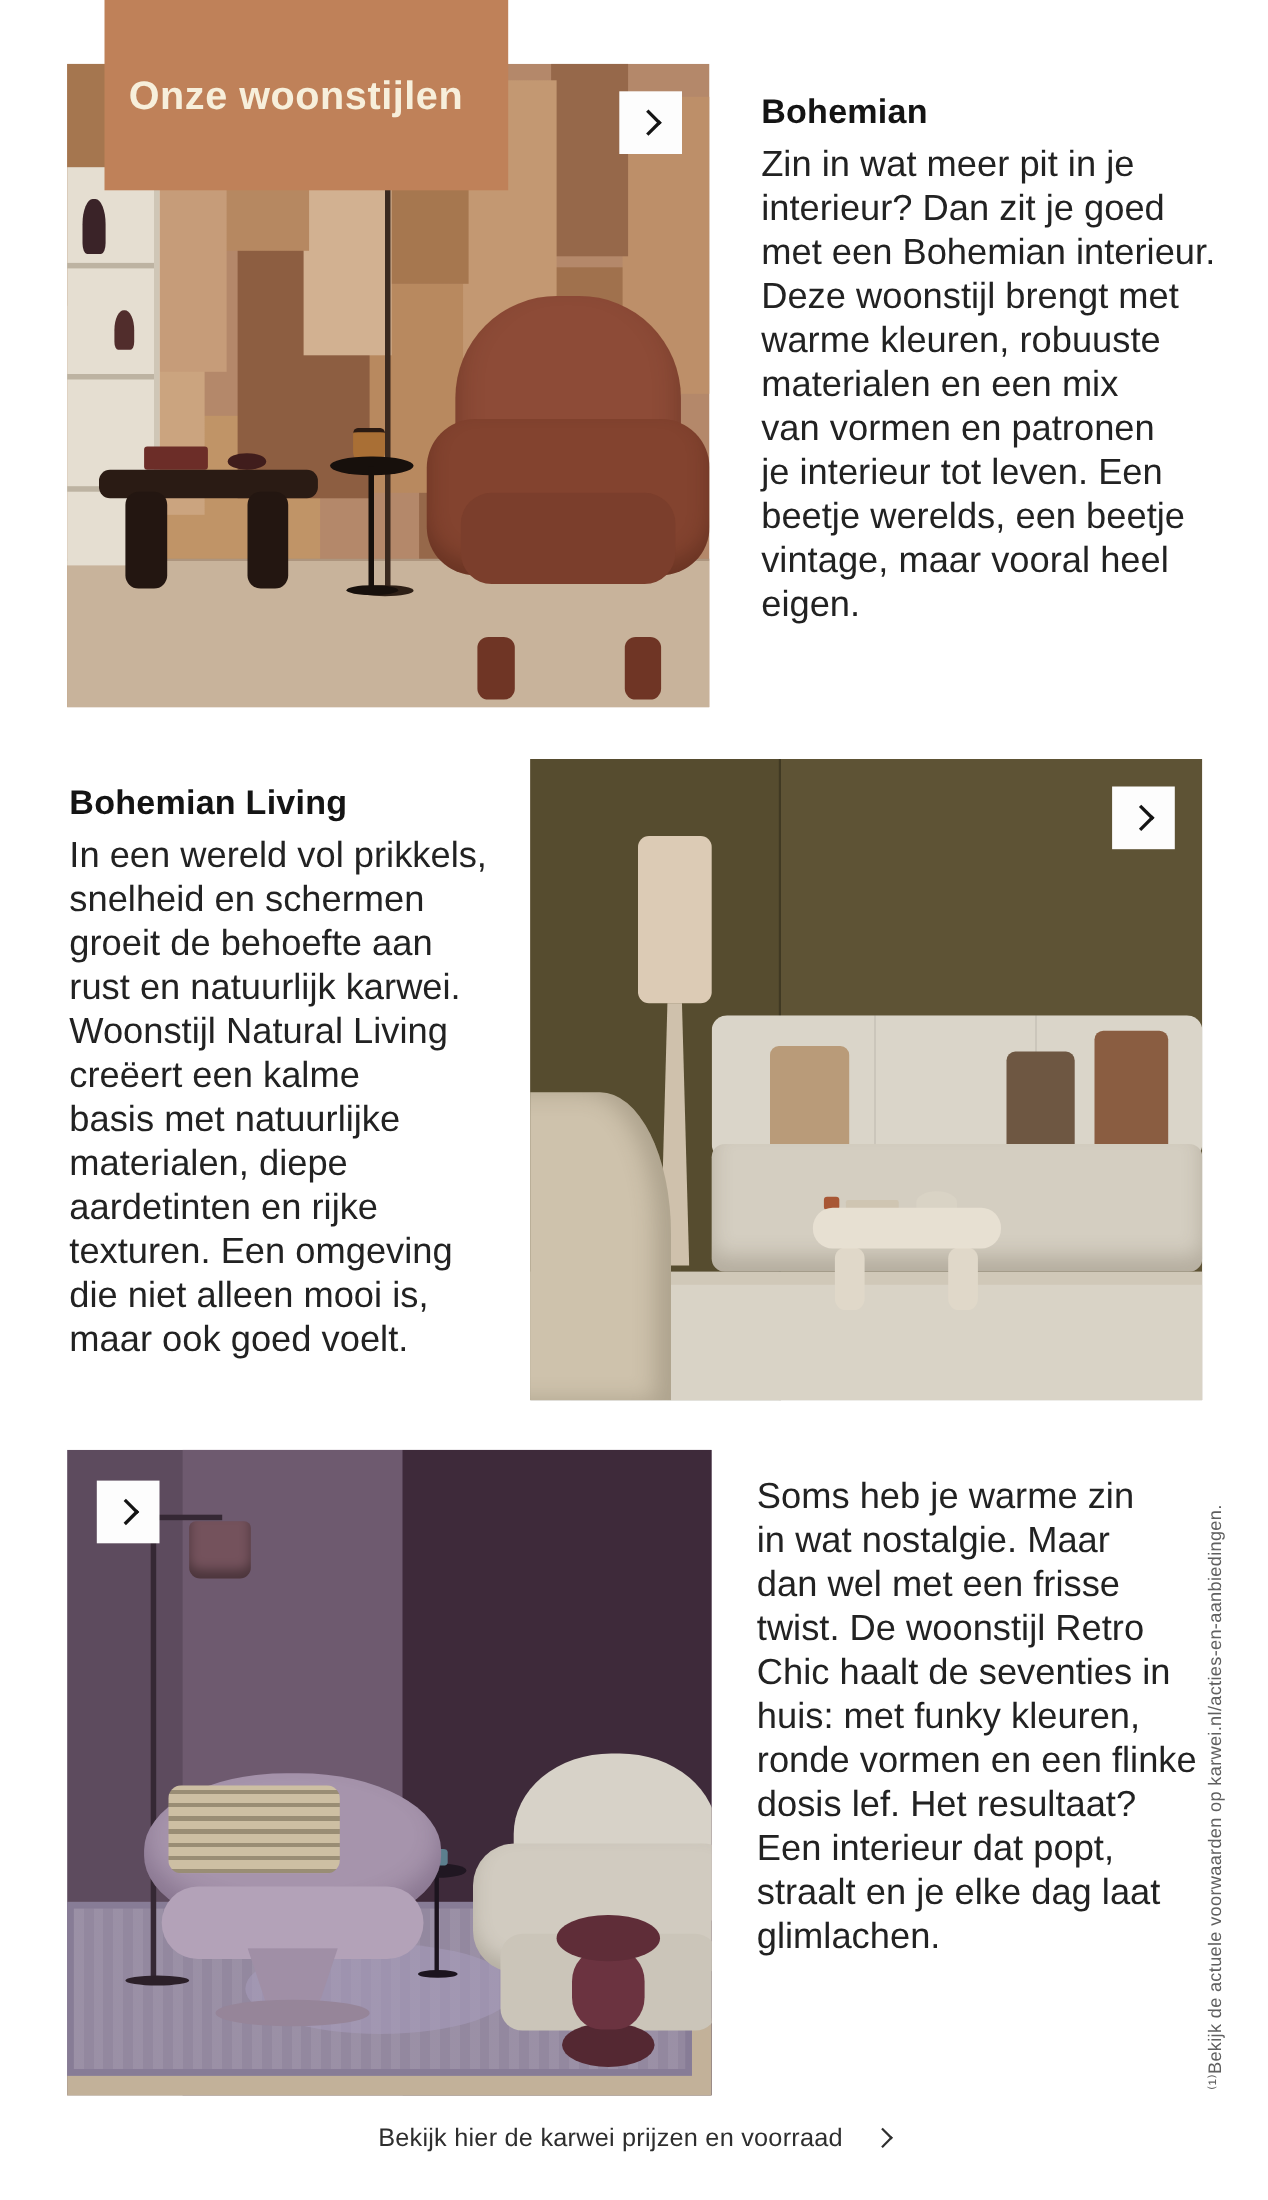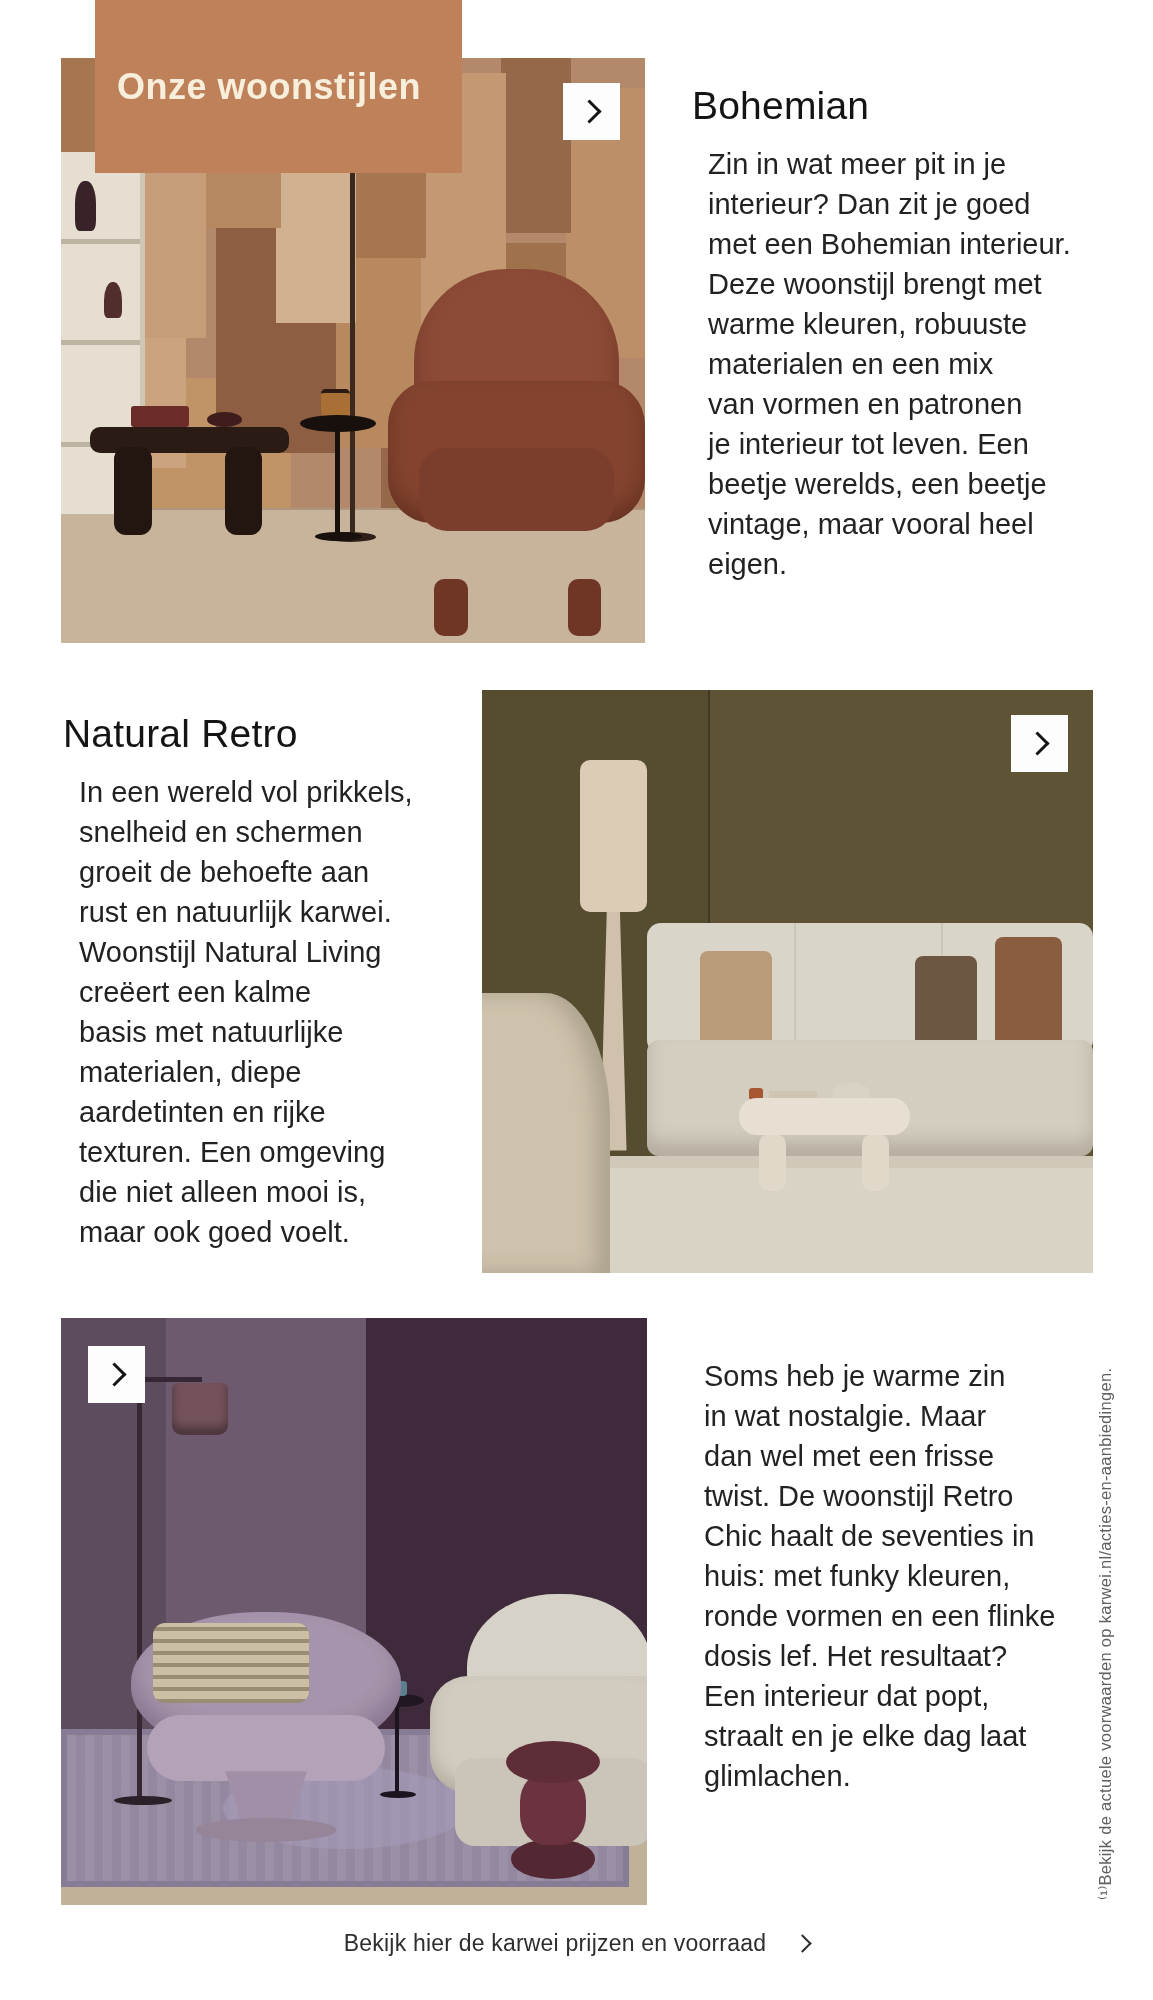--- a/index.html
+++ b/index.html
@@ -121,22 +121,22 @@
   .p3-cream-back{position:absolute;left:15%;top:0;width:75%;height:52%;background:#d7d2c8;border-radius:48% 48% 0 0;}
   .p3-cream-arm{position:absolute;left:0;top:28%;width:100%;height:40%;background:#d1cbc0;border-radius:38px;
                 box-shadow:inset 0 -10px 16px rgba(100,90,75,.25);}
   .p3-cream-seat{position:absolute;left:10%;top:56%;width:80%;height:30%;background:#cbc5b9;border-radius:20px;}
   .p3-burg{left:76%;top:72%;width:16%;height:24%;}
   .p3-burg-top{position:absolute;left:0;top:0;width:100%;height:30%;background:#5f2d38;border-radius:50%;}
   .p3-burg-mid{position:absolute;left:15%;top:22%;width:70%;height:52%;background:#6b3340;border-radius:40%;}
   .p3-burg-base{position:absolute;left:5%;top:70%;width:90%;height:28%;background:#542832;border-radius:50%;}
 
   
-  .text-block h2{margin:0 0 9px 0;font-size:39px;font-weight:normal;color:#141414;letter-spacing:.2px;}
-  .text-block p{margin:16px;font-size:29px;line-height:40px;white-space:pre-line;color:var(--text-color,#222);}
+  .text-block h2{margin:0 0 9px 0;font-size:31px;font-weight:bold;color:#141414;letter-spacing:.2px;}
+  .text-block p{margin:0;font-size:33px;line-height:40px;white-space:pre-line;color:var(--text-color,#222);}
   .tb1{left:692px;top:84px;width:440px;}
   .tb2{left:63px;top:712px;width:430px;}
   .tb3{left:688px;top:1340px;width:420px;}
 
   
   .footnote{left:1090px;top:1315px;width:30px;height:585px;
             writing-mode:vertical-rl;transform:rotate(180deg);
             font-size:16.5px;letter-spacing:.3px;color:var(--footnote-color,#5f5f5f);
             display:flex;align-items:center;}
 
@@ -198,21 +198,21 @@
 warme kleuren, robuuste
 materialen en een mix
 van vormen en patronen
 je interieur tot leven. Een
 beetje werelds, een beetje
 vintage, maar vooral heel
 eigen.</p>
   </div>
 
   <div class="abs text-block tb2">
-    <h2>Natural Retro</h2>
+    <h2>Bohemian Living</h2>
     <p>In een wereld vol prikkels,
 snelheid en schermen
 groeit de behoefte aan
 rust en natuurlijk karwei.
 Woonstijl Natural Living
 creëert een kalme
 basis met natuurlijke
 materialen, diepe
 aardetinten en rijke
 texturen. Een omgeving

